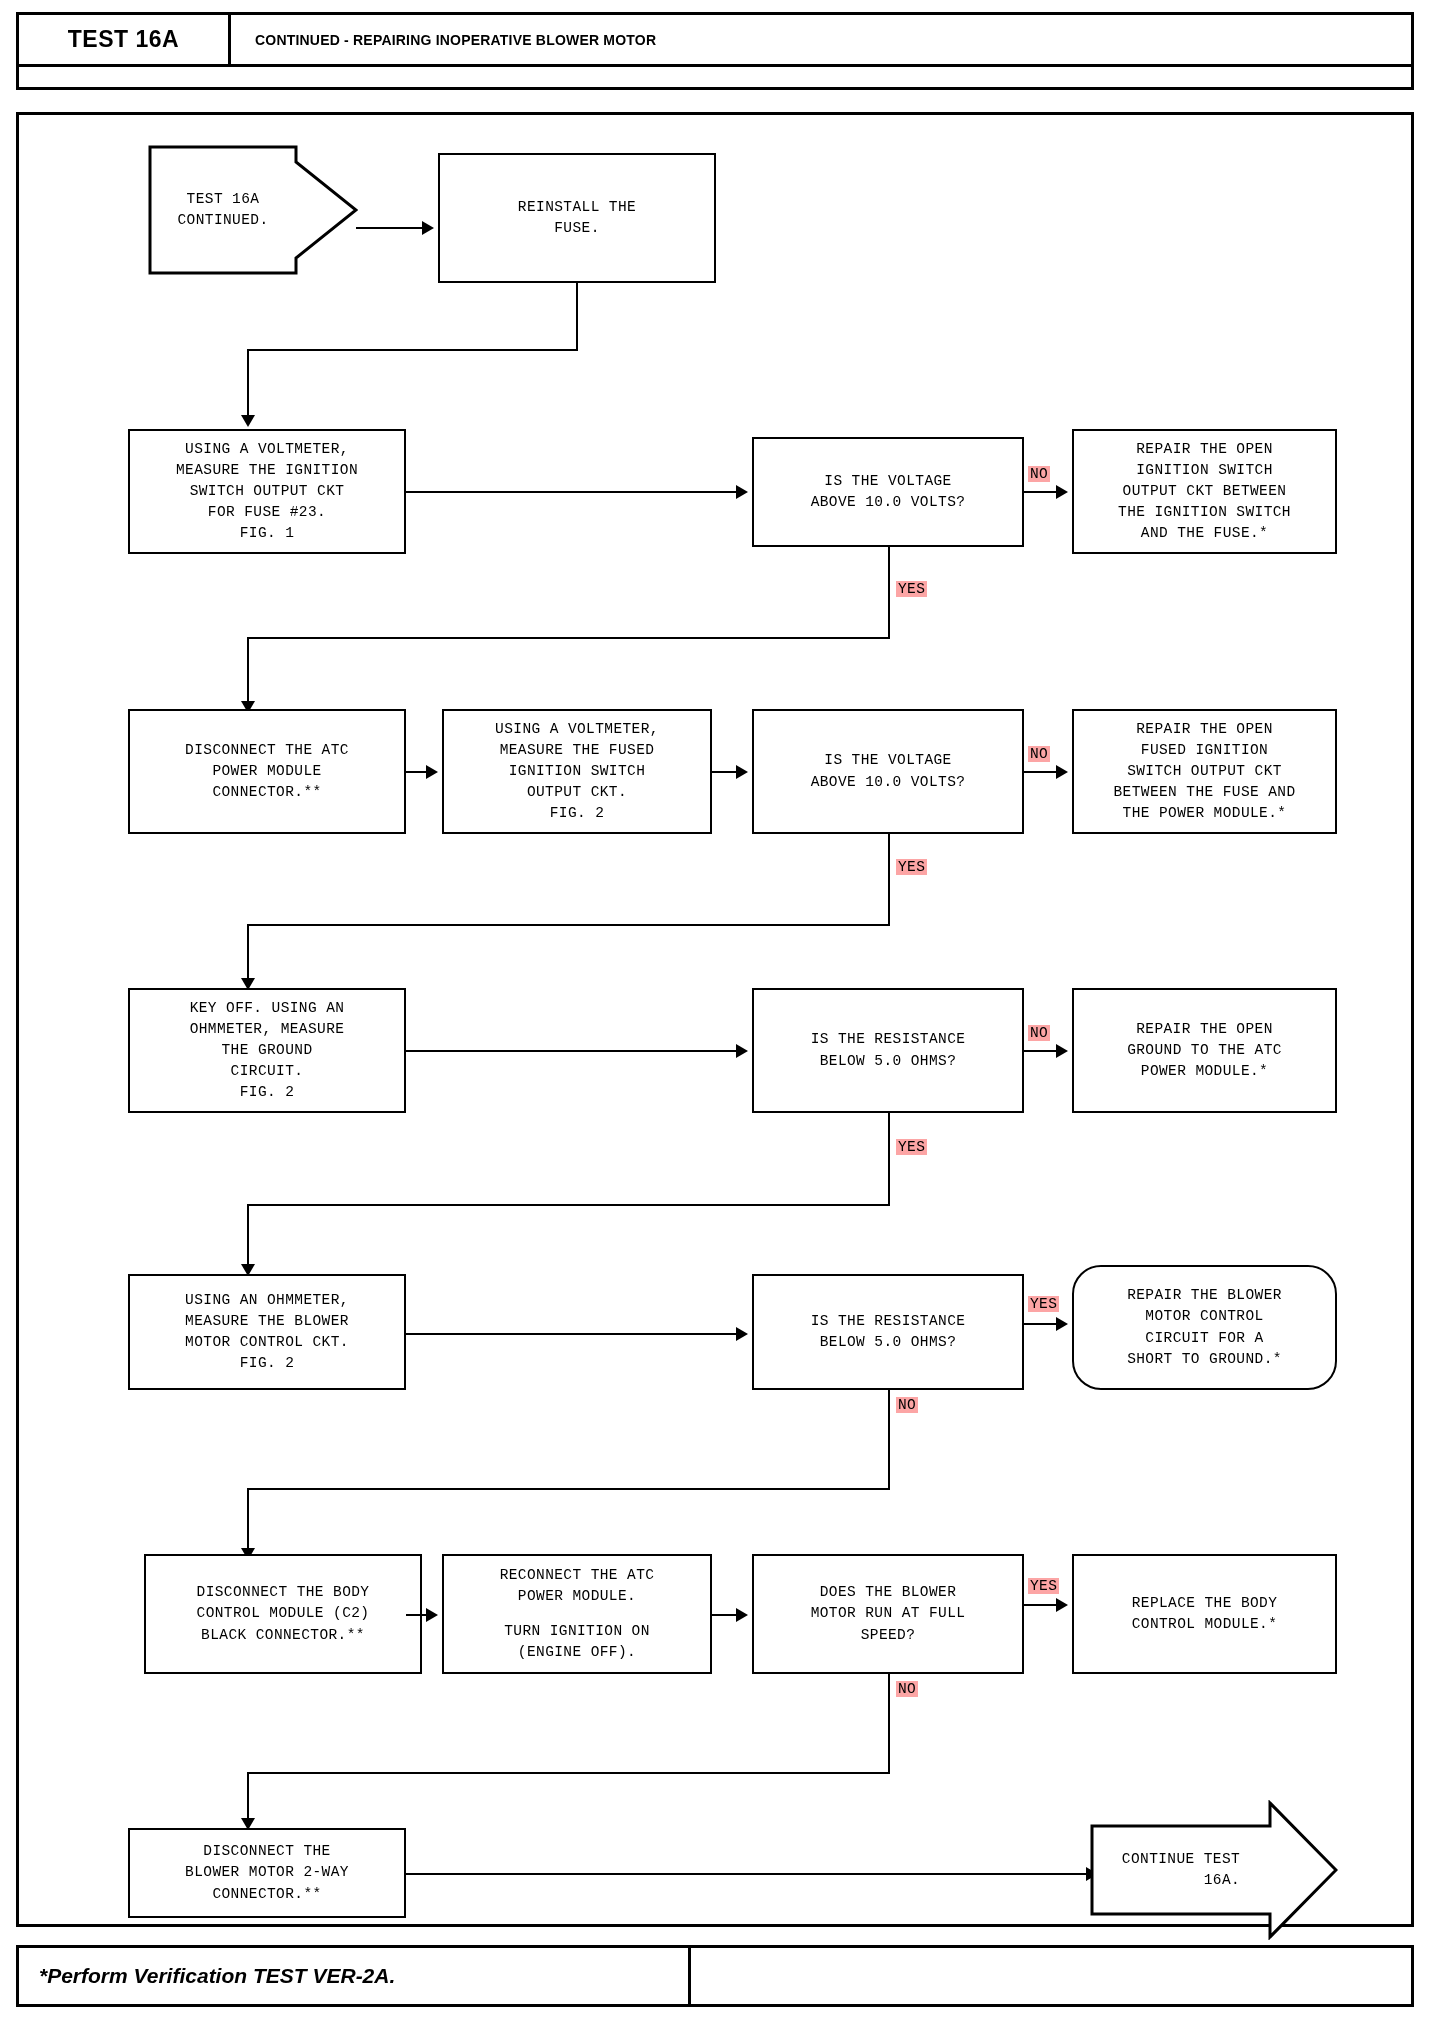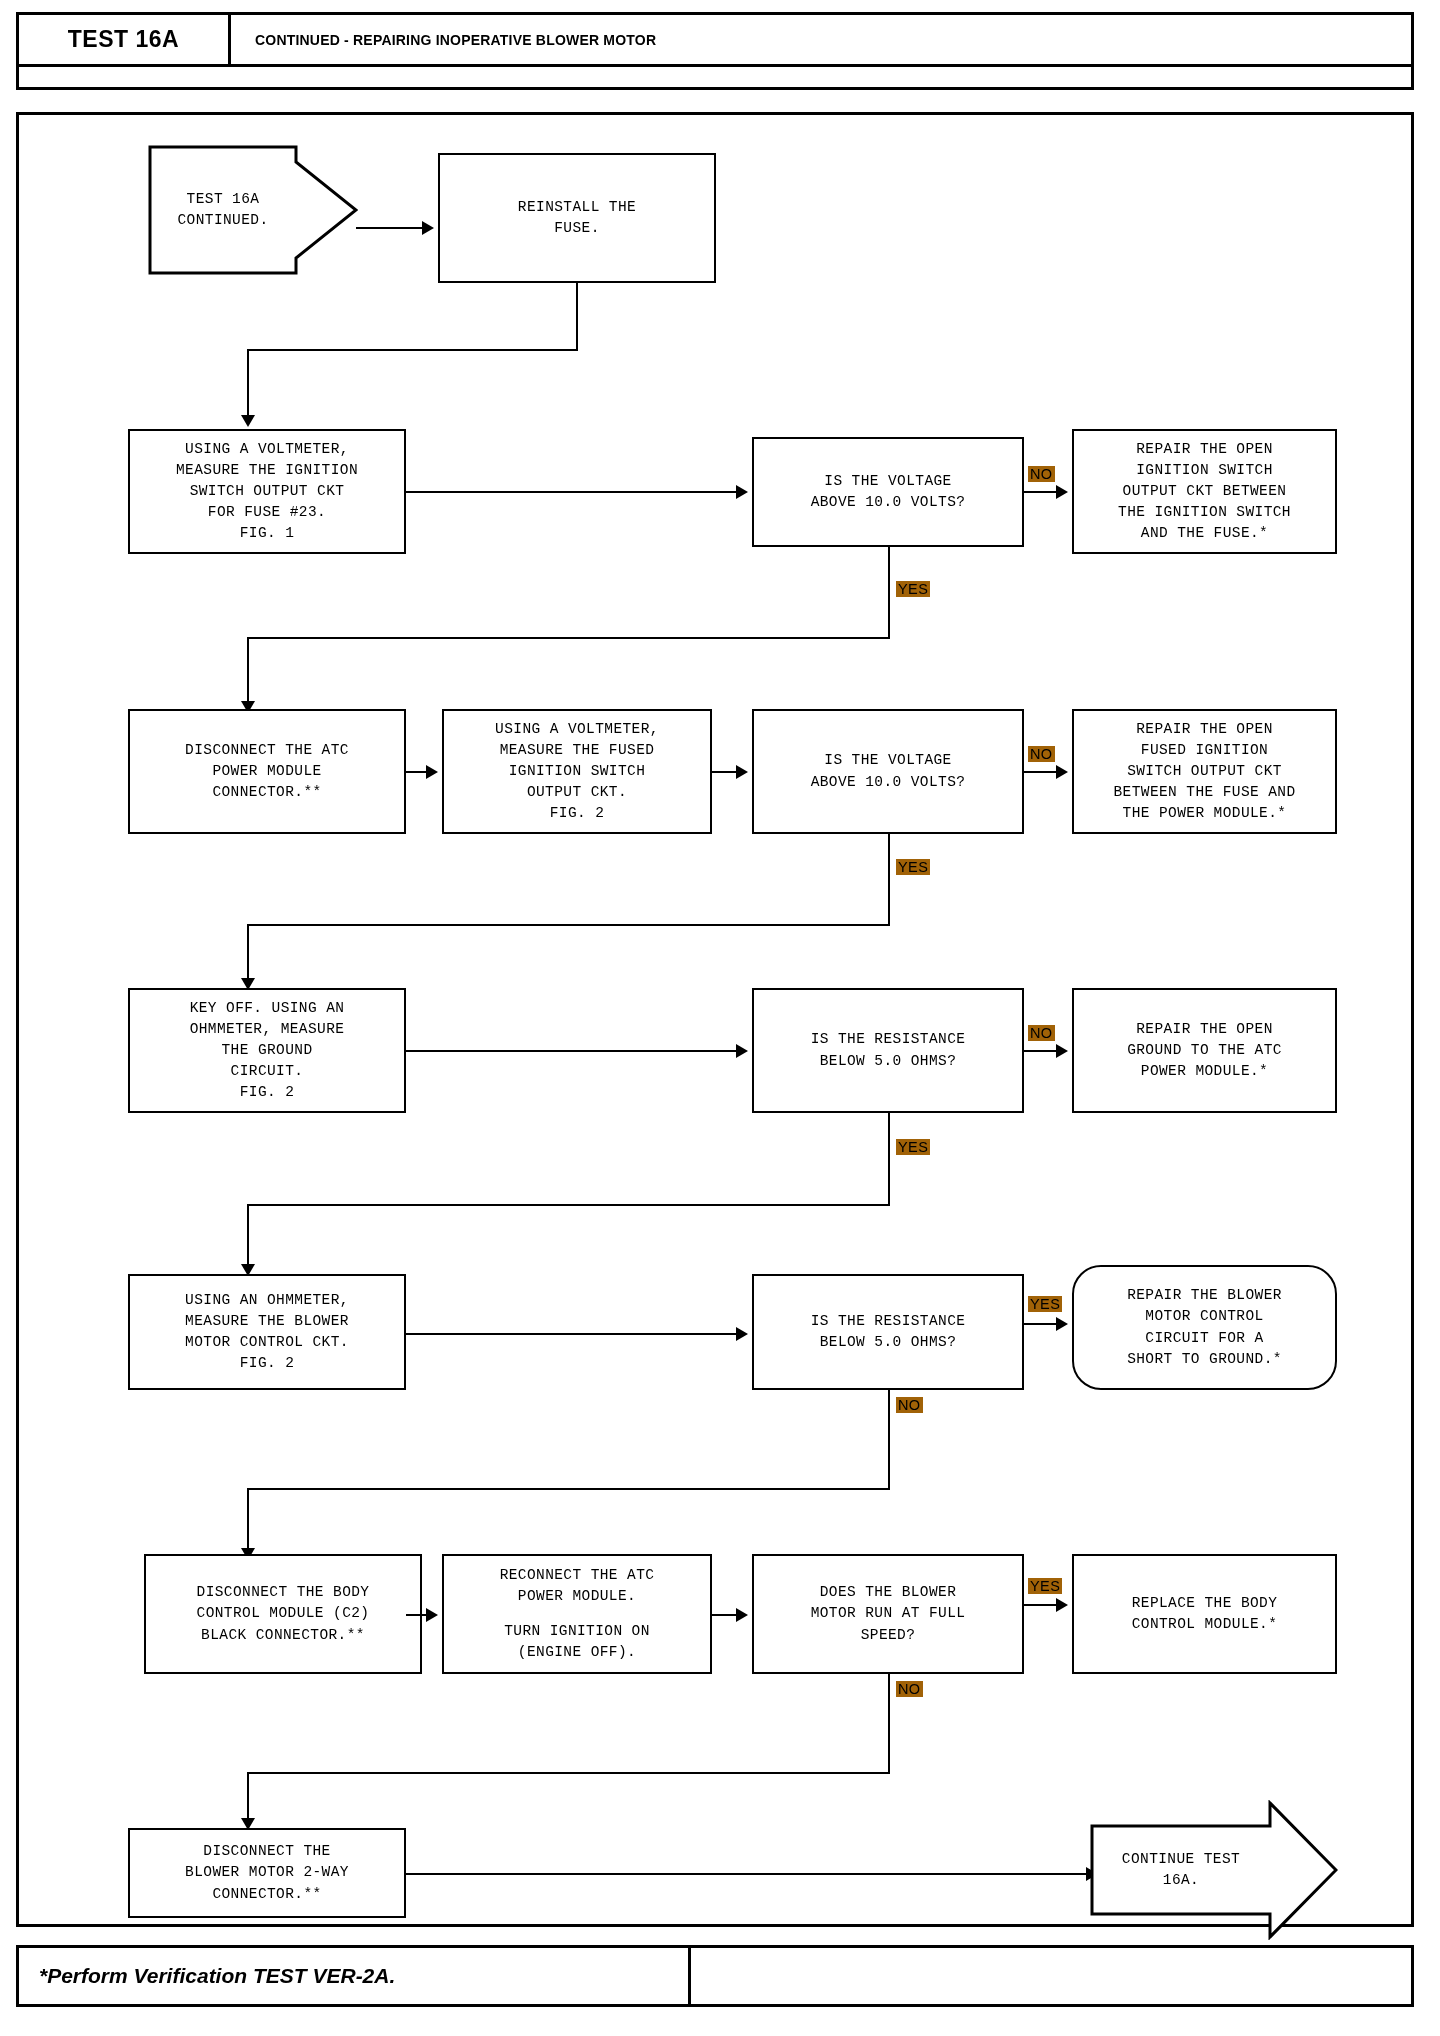--- a/index.html
+++ b/index.html
@@ -163,24 +163,24 @@
     border-left: 12px solid #000;
   }
   .ah-down {
     border-left: 7px solid transparent;
     border-right: 7px solid transparent;
     border-top: 12px solid #000;
   }
   
   .elabel {
     position: absolute;
-    font-family: Liberation Sans, sans-serif;
+    font-family: Liberation Mono, monospace;
     font-size: 14.5px;
     letter-spacing: 0.4px;
-    background: #a16207;
+    background: #fca5a5;
     padding: 0 2px;
   }
 </style>
 </head>
 <body>
 
 <div id="page">
 
   <div class="header-band"></div>
   <div class="header-inner">
@@ -404,21 +404,21 @@
 CONNECTOR.**</span>
   </div>
 
   <div class="ln hln" style="left:406px; top:1873px; width:680px;"></div>
   <div class="arrowhead ah-right" style="left:1086px; top:1867px;"></div>
 
   <div class="banner" style="left:1090px; top:1800px; width:248px; height:140px;">
     <svg width="248" height="140" viewBox="0 0 248 140">
       <polygon points="2,26 180,26 180,3 246,70 180,137 180,114 2,114" fill="#ffffff" stroke="#000000" stroke-width="3"></polygon>
     </svg>
-    <div class="banner-text" style="width:182px; height:140px;">
+    <div class="banner-text" style="width:182px; height:140px;text-align:right;">
       <span>CONTINUE TEST
 16A.</span>
     </div>
   </div>
 
   <div class="footer-band">
     <div class="footer-left">
       <span>*Perform Verification TEST VER-2A.</span>
     </div>
   </div>

